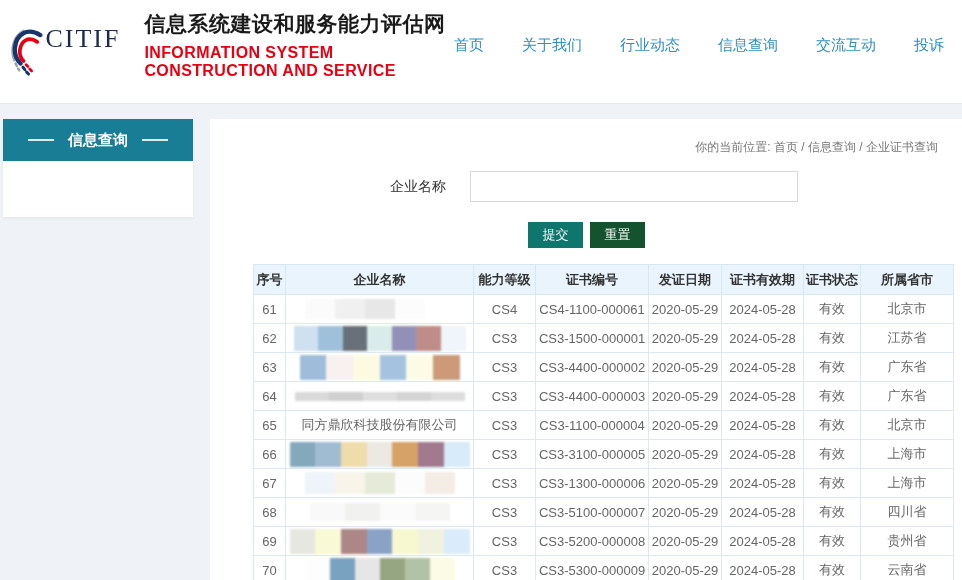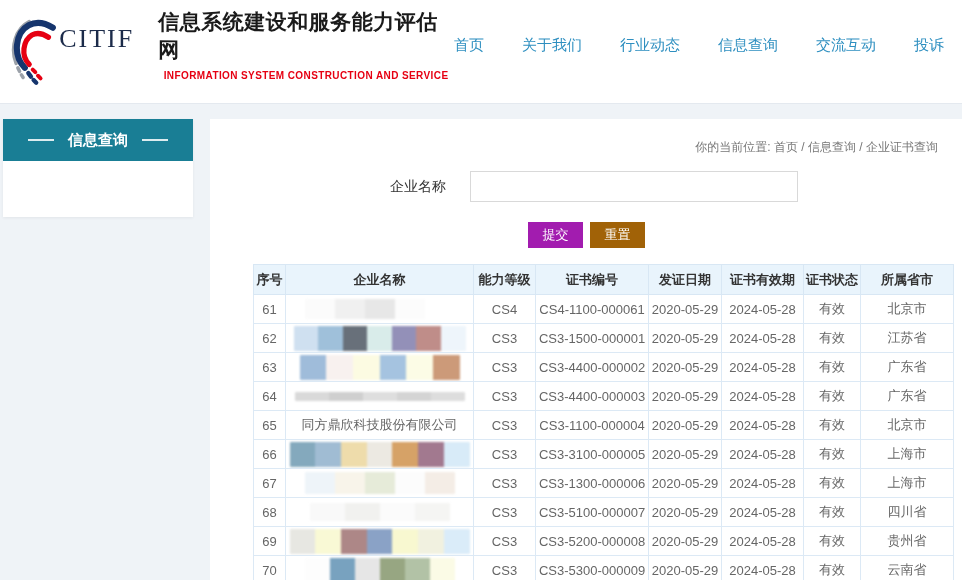--- a/index.html
+++ b/index.html
@@ -8,21 +8,21 @@
 
   
   .site-header { position:absolute; top:0; left:0; width:962px; height:103px;
     background:#fff; display:flex; align-items:center; padding:0 18px 0 10px; }
   .logo-wrap { display:flex; align-items:center; cursor:pointer; }
   .logo-svg { width:48px; height:78px; margin-top:2px; }
   .citif-text { font-family:"Liberation Serif","DejaVu Serif",serif;
     font-size:26px; letter-spacing:2px; color:#1c2b4a; margin:-26px 24px 0 2px; }
   .brand-block { margin-top:-14px; }
   .brand-title { font-size:21px; font-weight:bold; color:#1a1a1a; letter-spacing:0.5px; }
-  .brand-subtitle { font-size:10px; font-weight:bold; color:#e60012; letter-spacing:0.4px; margin-top:6px;text-align:center; }
+  .brand-subtitle { font-size:16px; font-weight:bold; color:#e60012; letter-spacing:0.4px; margin-top:6px; }
   .main-nav { margin-left:auto; display:flex; align-items:center; gap:38px; margin-top:-12px; }
   .main-nav a { text-decoration:none; color:#2e8fc0; font-size:15px; white-space:nowrap; cursor:pointer; }
 
   
   .page-band { position:absolute; top:103px; left:0; width:962px; height:477px;
     background:#eff3f7; border-top:1px solid #e4e9ef; }
 
   
   .sidebar { position:absolute; left:3px; top:15px; width:190px; background:#fff;
     box-shadow:0 1px 3px rgba(0,0,0,0.06); padding-bottom:56px; }
@@ -41,22 +41,22 @@
   .breadcrumb a { color:#777; text-decoration:none; cursor:pointer; }
 
   .search-row { display:flex; align-items:center; margin:52px 0 0 180px; }
   .search-row label { font-size:14px; color:#333; margin-right:24px; }
   .search-input { width:328px; height:31px; border:1px solid #d9d9d9; outline:none;
     font-size:14px; padding:0 8px; color:#333; }
 
   .btn-row { margin:20px 0 0 318px; display:flex; gap:7px; }
   .btn { width:55px; height:26px; border:none; color:#fff; font-size:13px; cursor:pointer;
     font-family:inherit; }
-  .btn-submit { background:#a21caf; }
-  .btn-reset  { background:#a16207; }
+  .btn-submit { background:#0f766e; }
+  .btn-reset  { background:#14532d; }
 
   
   .cert-table { margin:16px 0 0 43px; border-collapse:collapse; table-layout:fixed;
     width:700px; font-size:13px; }
   .cert-table th { background:#e9f4fc; color:#333; font-weight:600; height:30px;
     border:1px solid #d8e7f4; text-align:center; }
   .cert-table td { height:29px; border:1px solid #dce9f5; color:#666; text-align:center;
     background:#fff; overflow:hidden; white-space:nowrap; }
   .mosaic { display:flex; margin:0 auto; filter:blur(1px); border-radius:1px; overflow:hidden; }
   .mosaic span { flex:1; }

